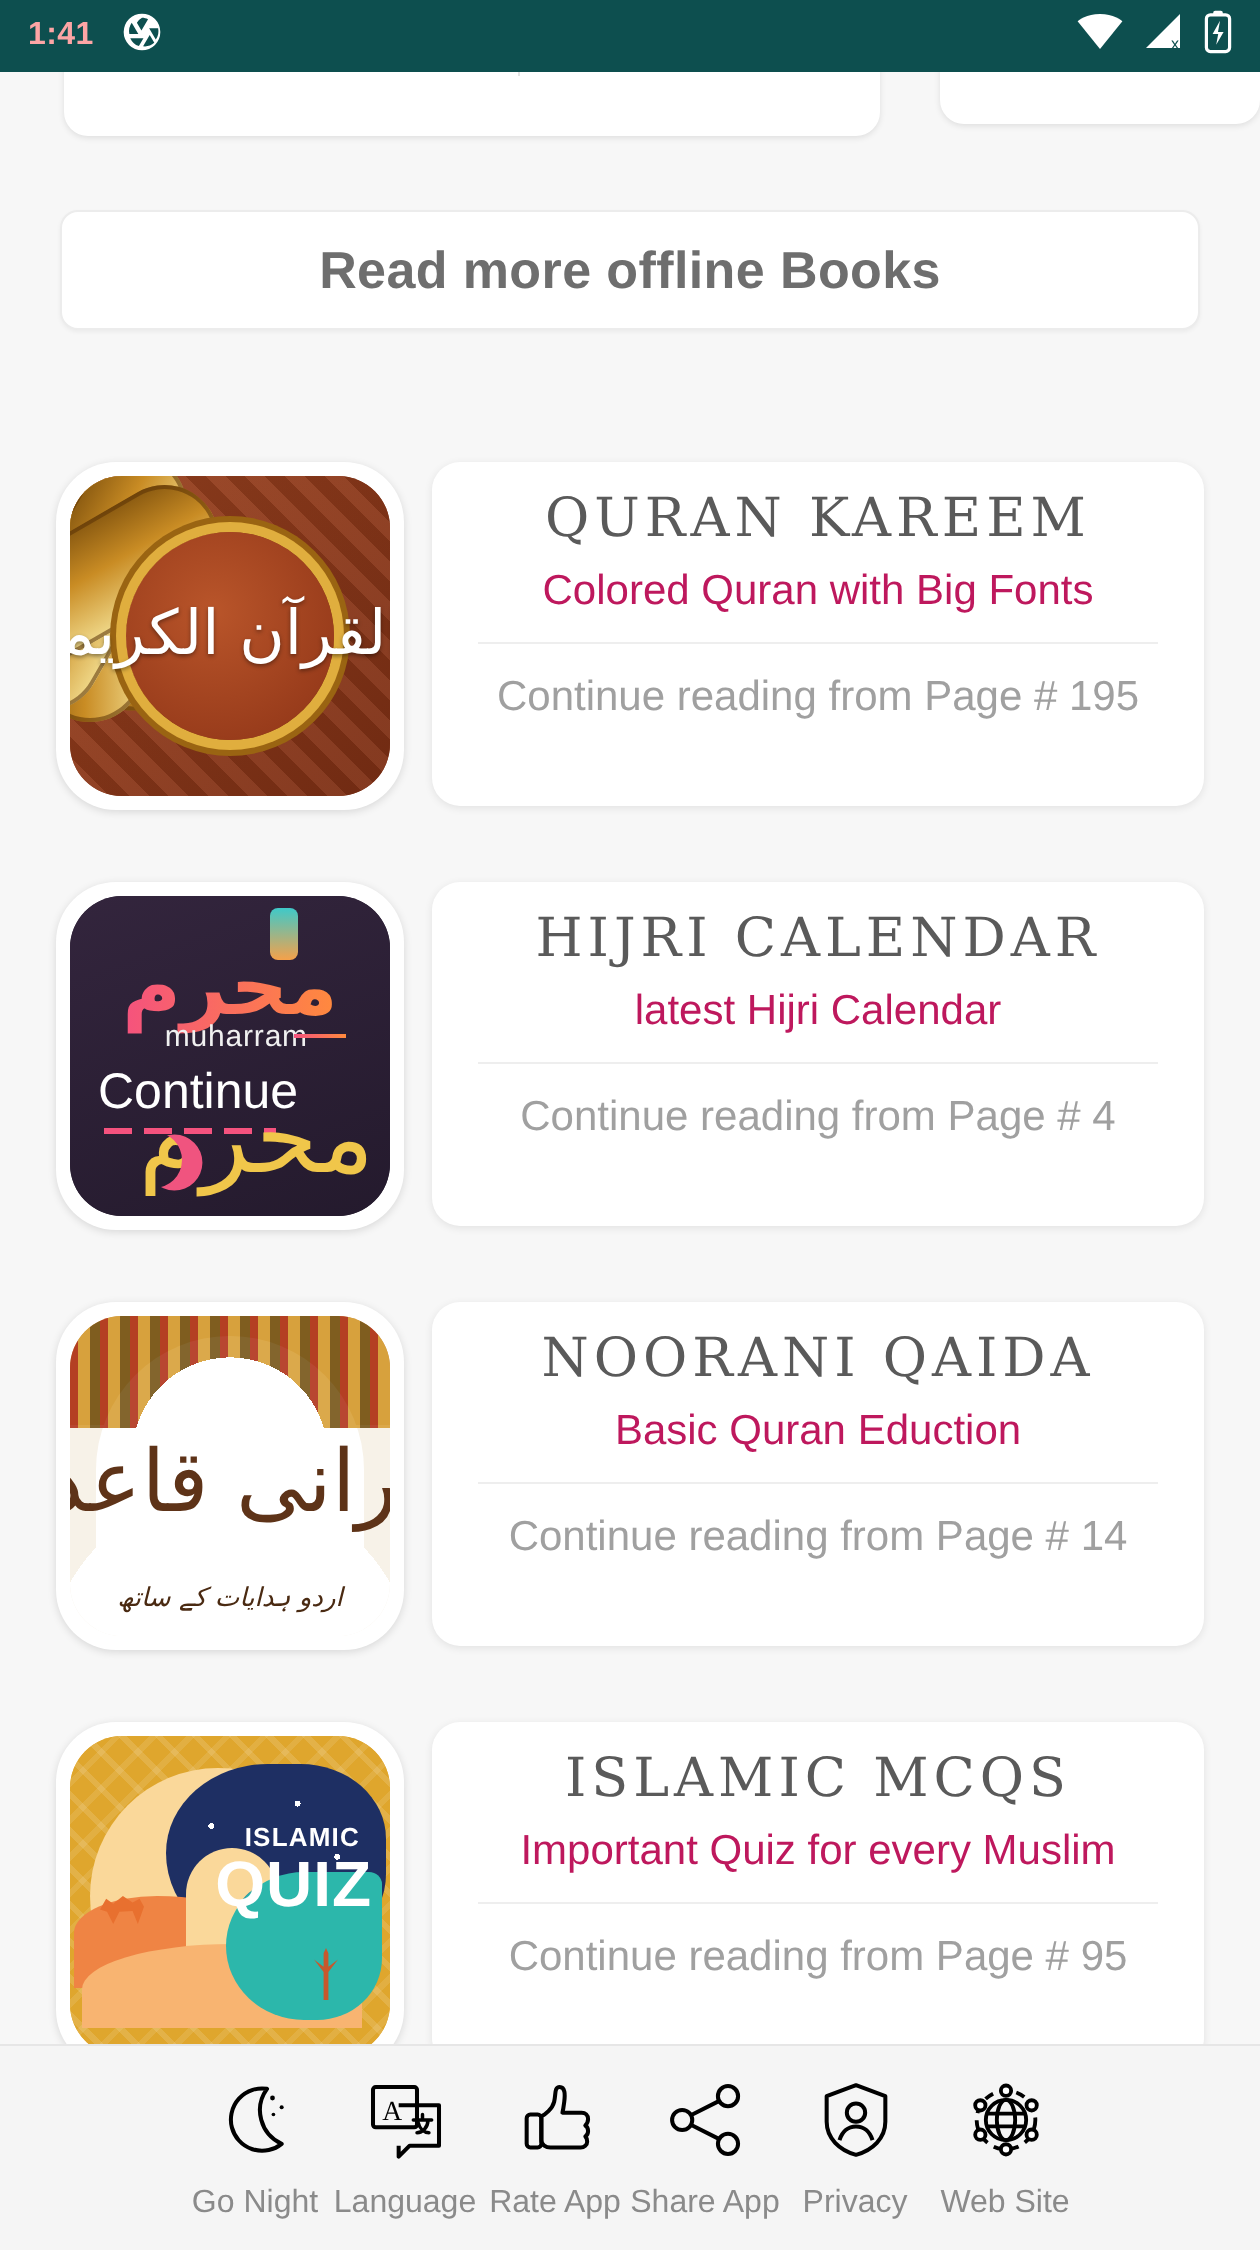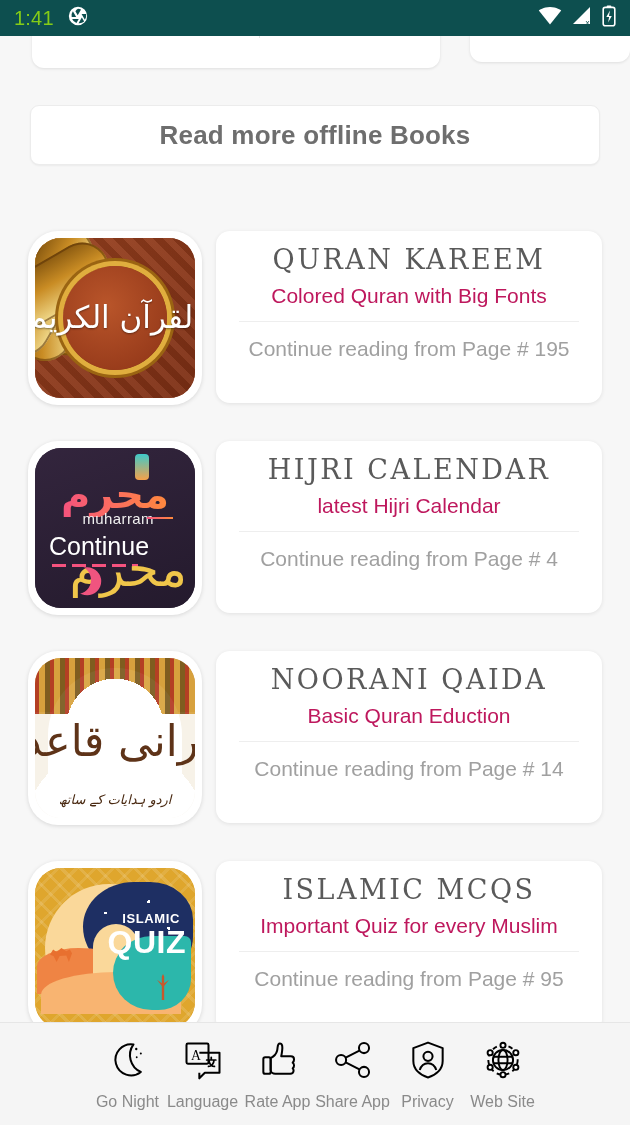--- a/index.html
+++ b/index.html
@@ -31,23 +31,23 @@
     align-items: center;
     padding: 0 14px;
     z-index: 40;
   }
   .status-left {
     display: flex;
     align-items: center;
     gap: 13px;
   }
   .status-time {
-    color: #84cc16;
-    font-size: 20px;
-    font-weight: 400;
+    color: #fca5a5;
+    font-size: 16px;
+    font-weight: 700;
     letter-spacing: .2px;
     line-height: 1;
   }
   .status-right {
     margin-left: auto;
     display: flex;
     align-items: center;
     gap: 9px;
   }
 

